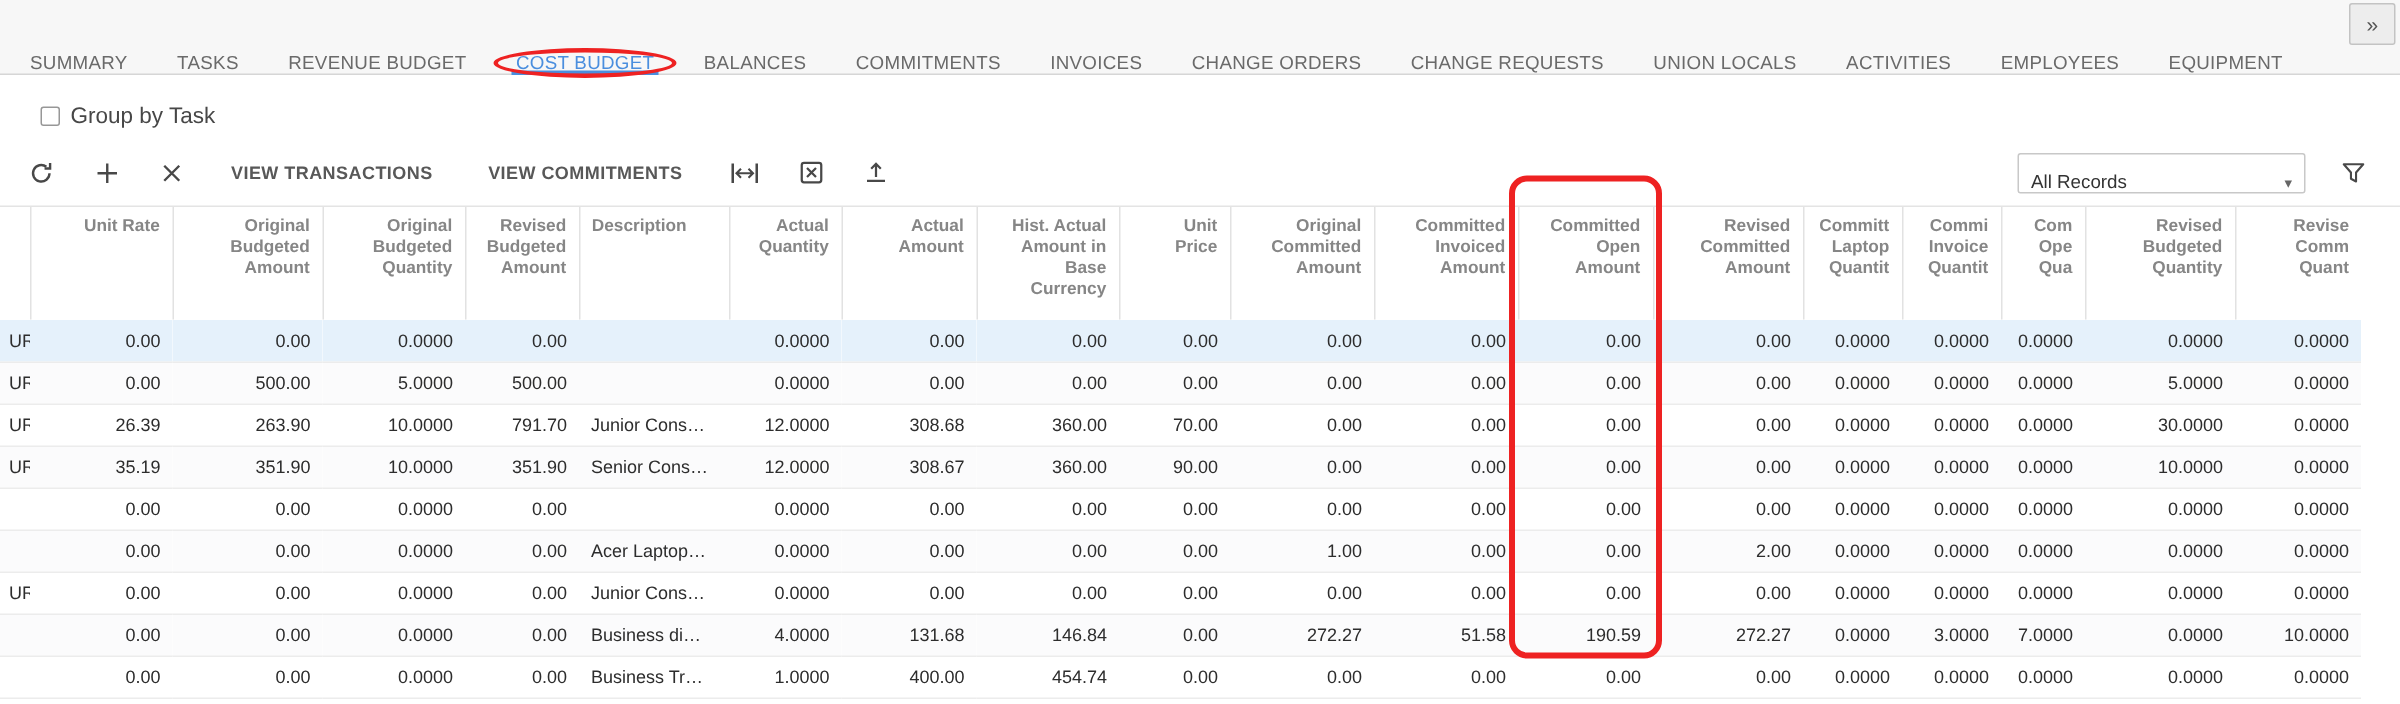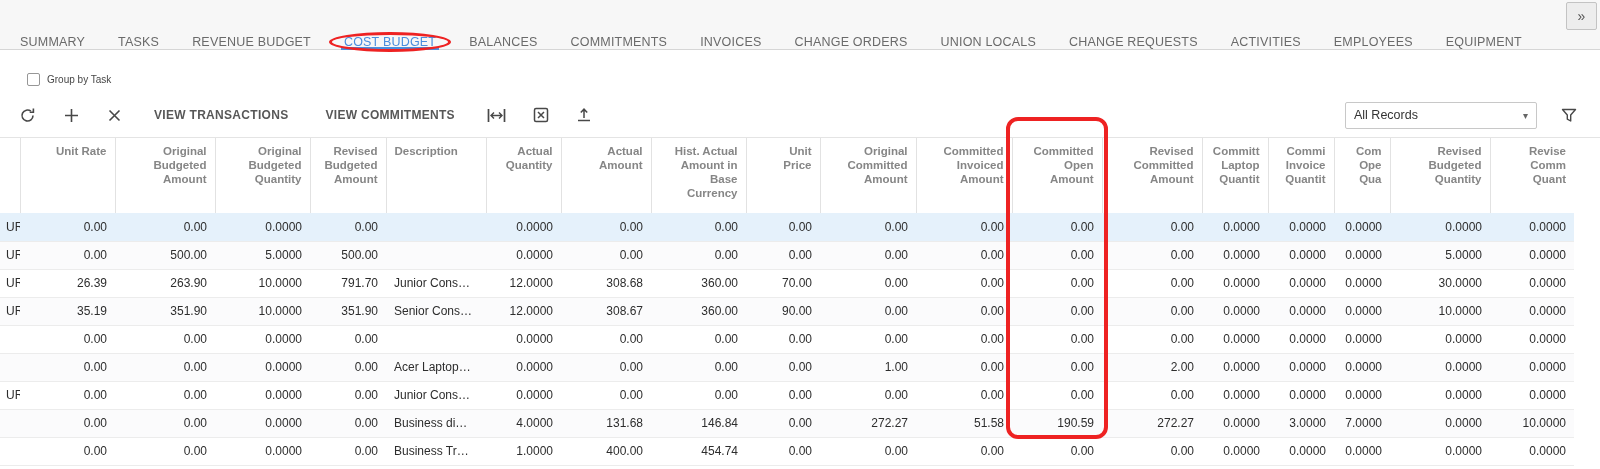--- a/index.html
+++ b/index.html
@@ -12,29 +12,29 @@
   
   .tabbar{position:relative;height:50px;background:#f7f7f7;border-bottom:1px solid #d6d6d6;display:flex;align-items:flex-end;}
   .tabs{display:flex;gap:33px;padding-left:20px;align-items:stretch;}
   .tab{display:flex;align-items:center;font-size:12.5px;color:#6a6a6a;cursor:pointer;position:relative;letter-spacing:.2px;white-space:nowrap;}
   .tab.active{color:var(--blue);}
   .tab.active::after{content:'';position:absolute;left:-3px;right:-3px;bottom:-1px;height:3px;background:var(--blue);}
   .tab-ellipse{position:absolute;left:-15px;right:-15px;top:-3px;bottom:-3px;border:3px solid var(--annot);border-radius:50%;pointer-events:none;z-index:6;}
   .tab-overflow{position:absolute;right:3px;top:2px;width:31px;height:28px;background:#ededed;border:1px solid #c3c3c3;border-radius:2px;color:#555;font-size:14px;line-height:1;cursor:pointer;}
   
   .subbar{height:43px;display:flex;align-items:flex-end;padding:0 0 7px 27px;}
-  .gbt{display:flex;align-items:center;gap:7px;font-size:10px;color:#474747;cursor:pointer;}
+  .gbt{display:flex;align-items:center;gap:7px;font-size:15px;color:#474747;cursor:pointer;}
   .cb{width:13px;height:13px;border:1px solid #979797;border-radius:2px;background:#fff;display:inline-block;}
   
   .toolbar{height:45px;display:flex;align-items:center;justify-content:space-between;padding:0 16px 0 12px;border-bottom:1px solid #e4e4e4;}
   .tb-left{display:flex;align-items:center;gap:13px;}
   .tb-icon{background:none;border:none;padding:4px 7px;color:#484848;cursor:pointer;display:flex;align-items:center;}
   .tb-btn{background:none;border:none;font-family:"Liberation Sans","DejaVu Sans",sans-serif;font-size:12px;font-weight:700;color:#585858;letter-spacing:.3px;padding:6px 12px;cursor:pointer;white-space:nowrap;}
   .tb-right{display:flex;align-items:center;gap:17px;}
-  .select{width:192px;height:27px;border:1px solid #c8c8c8;border-radius:2px;display:flex;align-items:center;justify-content:space-between;padding:0 8px;font-size:12.5px;color:#333;background:#fff;cursor:pointer;}
+  .select{width:192px;height:27px;border:1px solid #c8c8c8;border-radius:2px;display:flex;align-items:flex-end;justify-content:space-between;padding:0 8px;font-size:12.5px;color:#333;background:#fff;cursor:pointer;}
   .caret{color:#666;font-size:10px;}
   
   .gridwrap{width:1600px;overflow:hidden;}
   table{border-collapse:collapse;table-layout:fixed;width:1574px;}
   thead tr{height:75px;}
   th{vertical-align:top;padding:6px 8px 4px;font-size:11.5px;font-weight:600;color:#868686;text-align:right;border-left:1px solid #e2e2e2;background:#fff;}
   th:first-child{border-left:none;}
   th.left{text-align:left;}
   th div{white-space:nowrap;overflow:hidden;line-height:14px;}
   td{height:28px;padding:0 8px;font-size:12px;color:#2d2d2d;text-align:right;white-space:nowrap;overflow:hidden;border-bottom:1px solid #ececec;}
@@ -71,24 +71,24 @@
         <div class="tab">
           <span>COMMITMENTS</span>
         </div>
         <div class="tab">
           <span>INVOICES</span>
         </div>
         <div class="tab">
           <span>CHANGE ORDERS</span>
         </div>
         <div class="tab">
+          <span>CHANGE REQUESTS</span>
+        </div>
+        <div class="tab">
           <span>UNION LOCALS</span>
-        </div>
-        <div class="tab">
-          <span>CHANGE REQUESTS</span>
         </div>
         <div class="tab">
           <span>ACTIVITIES</span>
         </div>
         <div class="tab">
           <span>EMPLOYEES</span>
         </div>
         <div class="tab">
           <span>EQUIPMENT</span>
         </div>

